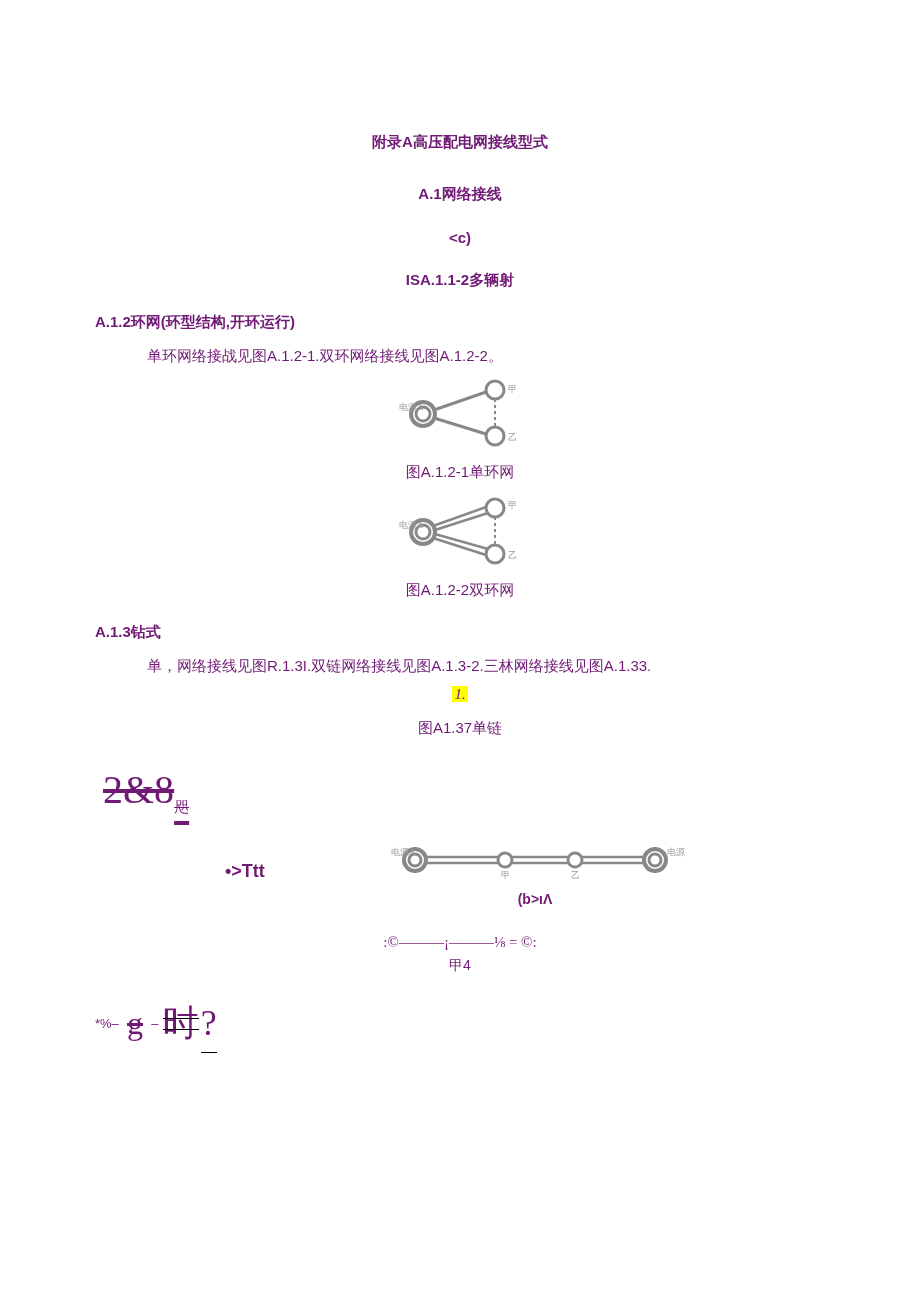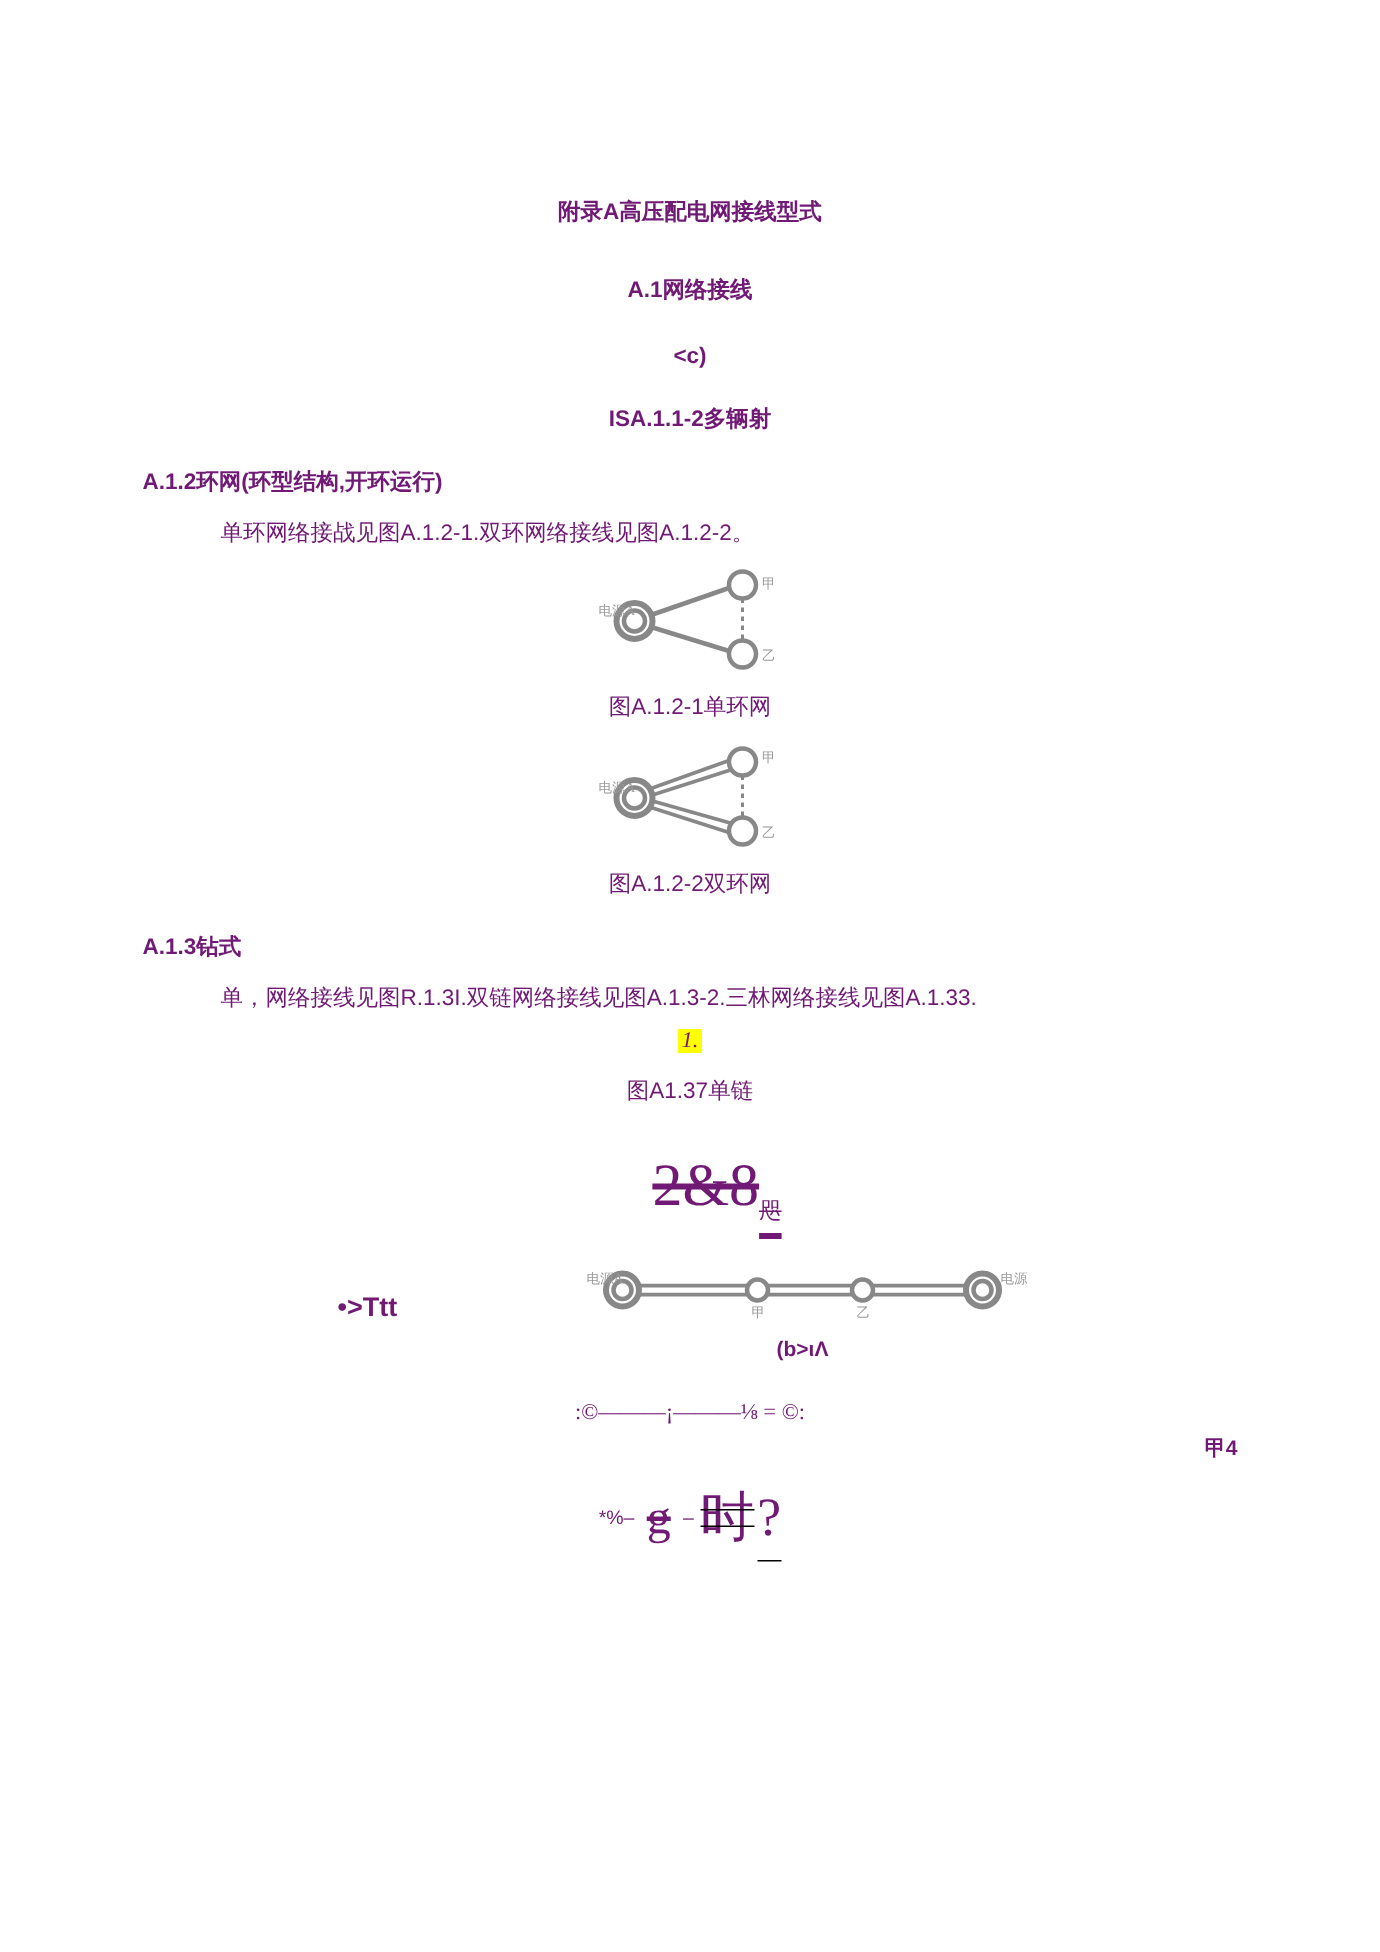--- a/index.html
+++ b/index.html
@@ -21,32 +21,31 @@
   .bold { font-weight: bold; }
   .section-head { font-weight: bold; margin-top: 18px; margin-bottom: 10px; }
   .indent { padding-left: 52px; }
   .caption { text-align: center; font-weight: normal; margin: 8px 0; }
   .fig-wrap { display:flex; justify-content:center; margin:6px 0; }
   .hl { background: #ffff00; font-style: italic; font-family: "Times New Roman", serif; padding:0 2px; }
   .big-strike {
     font-family: "Times New Roman", serif;
     font-size: 40px;
     text-decoration: line-through;
-    text-align:center;
     margin: 18px 0 2px 0;
     position: relative;
-    left: 18px;
+    left: 8px;
   }
   .big-strike .suffix { font-size:15px; font-family:"SimSun"; vertical-align: sub; text-decoration: line-through; }
   .ttt-row { display:flex; align-items:center; margin-top:10px; }
   .ttt-label { width:290px; font-weight:bold; font-size:18px; padding-left:130px; }
   .sub-caption { text-align:center; font-weight:bold; font-size:14px; }
   .formula { text-align:center; font-family:"Times New Roman",serif; font-size:15px; margin-top:20px; }
-  .formula-caption { text-align:right; font-weight:bold; font-size:14px; }
-  .fancy-line { text-align:center; margin-top:6px; }
+  .formula-caption { text-align:center; font-weight:normal; font-size:14px; }
+  .fancy-line { margin-top:18px; }
   .fancy-item { display:inline-block; vertical-align:middle; }
   .f-pre { font-size:13px; }
   .f-g { font-family:"Times New Roman",serif; font-size:32px; text-decoration: line-through; margin:0 4px; }
   .f-cjk { font-family:"SimSun",serif; font-size:36px; position:relative; }
   .f-cjk::before, .f-cjk::after {
     content:""; position:absolute; left:0; right:0; height:1px; background:#000;
   }
   .f-cjk::before { top:40%; }
   .f-cjk::after { top:58%; }
   .f-q { font-family:"Times New Roman",serif; font-size:36px; border-bottom:1px solid #000; margin-left:-2px; }

